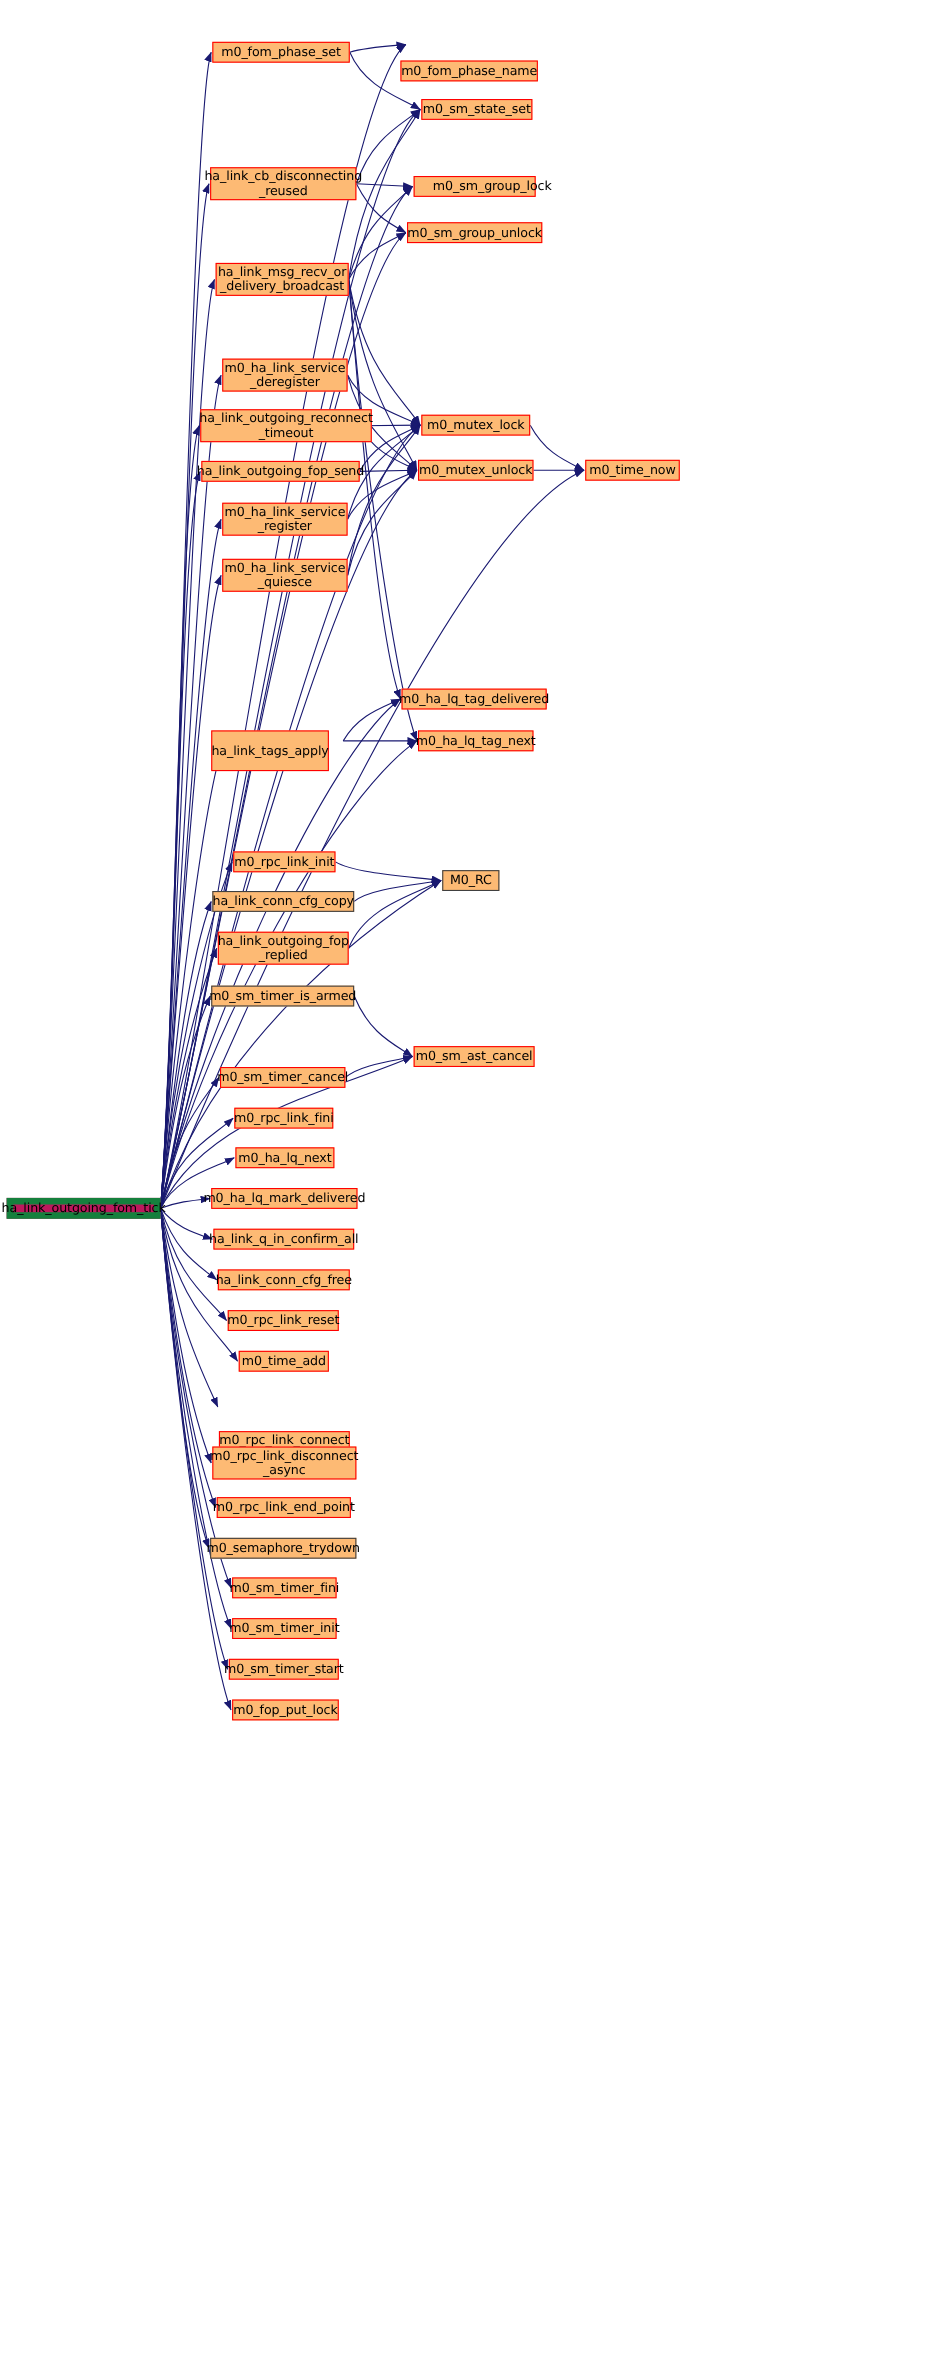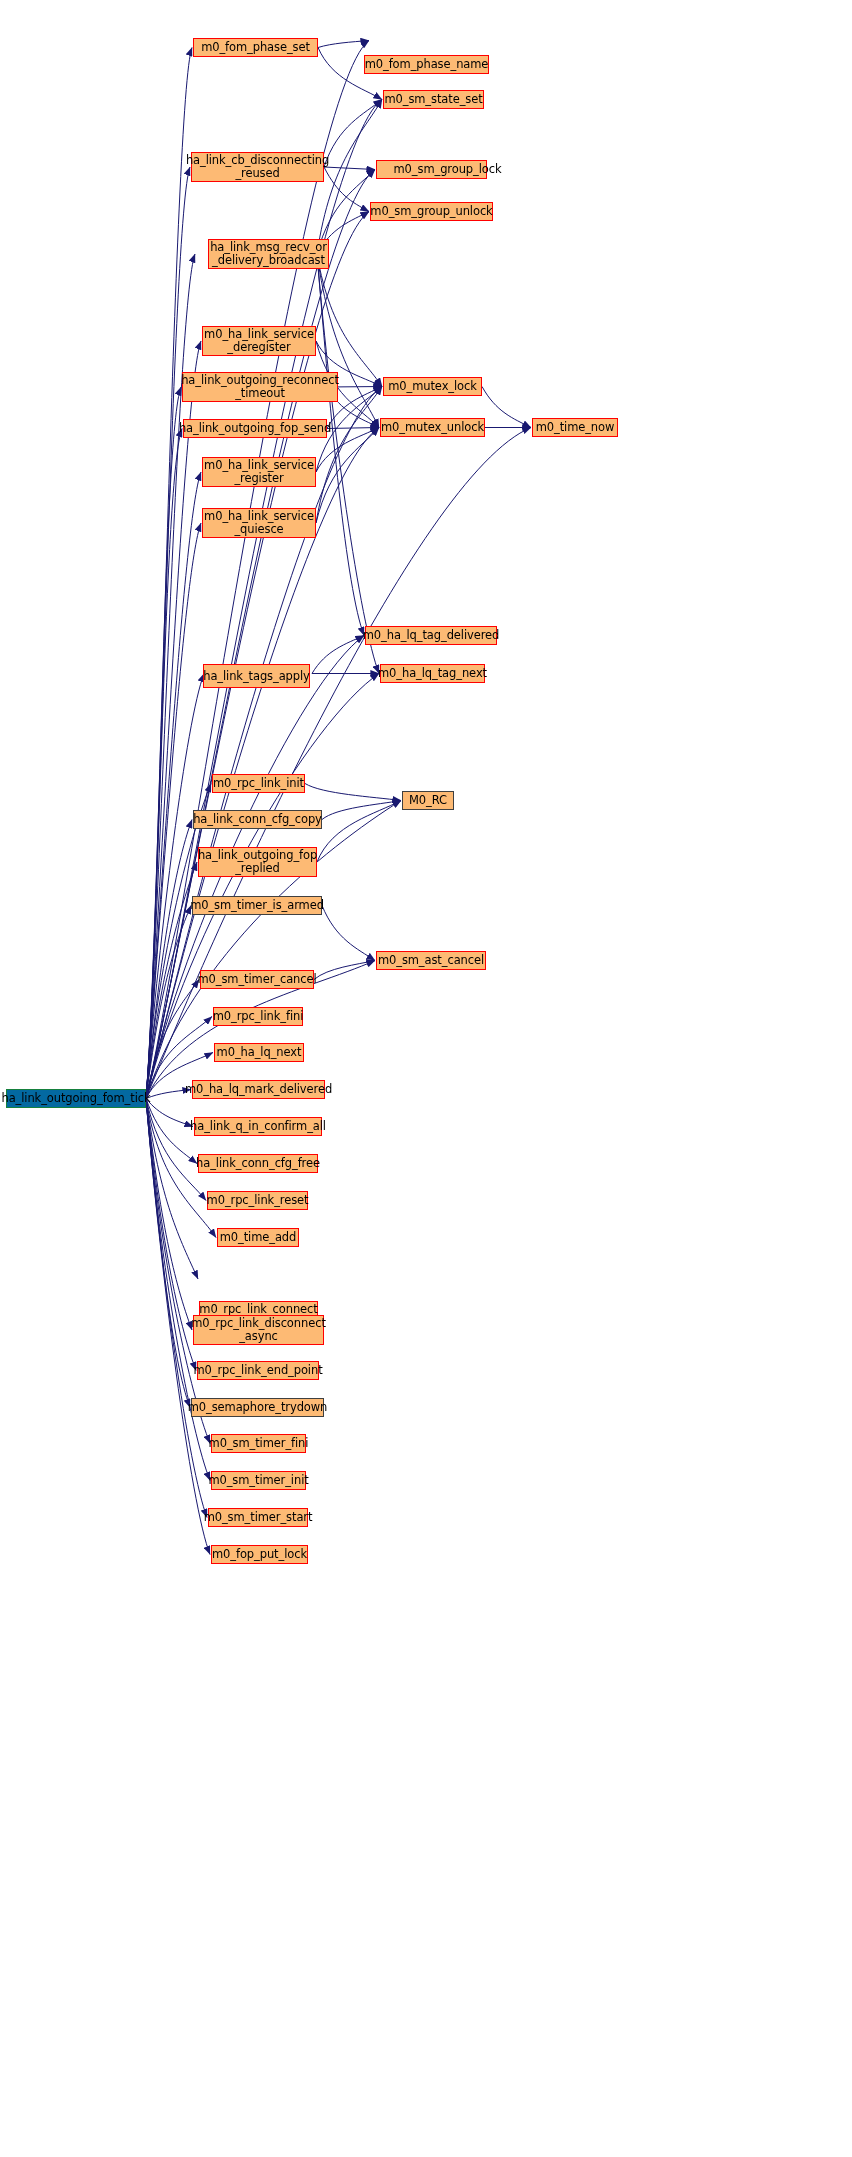--- a/index.html
+++ b/index.html
@@ -35,22 +35,22 @@
     font-size: 11.5px;
     line-height: 13px;
     letter-spacing: -0.1px;
     white-space: pre-line;
     z-index: 5;
   }
   .node.plain {
     border: 1px solid #404040;
   }
   .node.current {
-    border: 1px solid #15803d;
-    background: #0369a1;
+    border: 6px solid #15803d;
+    background: #be185d;
   }
 </style>
 </head>
 <body>
 
 <div id="graph">
   <svg id="edges" viewBox="0 0 852 2157" width="852" height="2157">
     <defs>
       <marker id="arrow" markerWidth="9" markerHeight="7" refX="8.6" refY="3.5" orient="auto" markerUnits="userSpaceOnUse">
         <path d="M0,0 L9,3.5 L0,7 z" fill="#191970"></path>
@@ -132,36 +132,36 @@
   </svg>
   <div id="node-layer">
       <div class="node current" style="left: 6px; top: 1089px; width: 140px; height: 19px;">ha_link_outgoing_fom_tick</div>
       <div class="node" style="left: 193px; top: 38px; width: 125px; height: 19px;">m0_fom_phase_set</div>
       <div class="node" style="left: 364px; top: 31px; width: 125px; height: 19px; margin-top: 24px;">m0_fom_phase_name</div>
       <div class="node" style="left: 383px; top: 90px; width: 101px; height: 19px;">m0_sm_state_set</div>
       <div class="node" style="left: 191px; top: 152px; width: 133px; height: 30px; text-align: center;">ha_link_cb_disconnecting
 _reused</div>
       <div class="node" style="left: 376px; top: 160px; width: 111px; height: 19px; padding-left: 32px;">m0_sm_group_lock</div>
       <div class="node" style="left: 370px; top: 202px; width: 123px; height: 19px;">m0_sm_group_unlock</div>
-      <div class="node" style="left: 196px; top: 239px; width: 121px; height: 30px; margin-left: 12px;">ha_link_msg_recv_or
+      <div class="node" style="left: 196px; top: 239px; width: 121px; height: 30px;">ha_link_msg_recv_or
 _delivery_broadcast</div>
       <div class="node" style="left: 202px; top: 326px; width: 114px; height: 30px;">m0_ha_link_service
 _deregister</div>
       <div class="node" style="left: 182px; top: 372px; width: 156px; height: 30px;">ha_link_outgoing_reconnect
 _timeout</div>
       <div class="node" style="left: 383px; top: 377px; width: 99px; height: 19px;">m0_mutex_lock</div>
       <div class="node" style="left: 183px; top: 419px; width: 144px; height: 19px;">ha_link_outgoing_fop_send</div>
       <div class="node" style="left: 380px; top: 418px; width: 105px; height: 19px;">m0_mutex_unlock</div>
       <div class="node" style="left: 532px; top: 418px; width: 86px; height: 19px;">m0_time_now</div>
       <div class="node" style="left: 202px; top: 457px; width: 114px; height: 30px;">m0_ha_link_service
 _register</div>
       <div class="node" style="left: 202px; top: 508px; width: 114px; height: 30px;">m0_ha_link_service
 _quiesce</div>
       <div class="node" style="left: 365px; top: 626px; width: 132px; height: 19px;">m0_ha_lq_tag_delivered</div>
-      <div class="node" style="left: 203px; top: 664px; width: 107px; height: 24px; text-align: center;">ha_link_tags_apply</div>
+      <div class="node" style="left: 192px; top: 664px; width: 107px; height: 37px; text-align: center;">ha_link_tags_apply</div>
       <div class="node" style="left: 380px; top: 664px; width: 105px; height: 19px;">m0_ha_lq_tag_next</div>
       <div class="node" style="left: 212px; top: 774px; width: 93px; height: 19px;">m0_rpc_link_init</div>
       <div class="node plain" style="left: 402px; top: 791px; width: 52px; height: 19px;">M0_RC</div>
       <div class="node plain" style="left: 193px; top: 810px; width: 129px; height: 19px;">ha_link_conn_cfg_copy</div>
       <div class="node" style="left: 198px; top: 847px; width: 119px; height: 30px;">ha_link_outgoing_fop
 _replied</div>
       <div class="node plain" style="left: 192px; top: 896px; width: 130px; height: 19px;">m0_sm_timer_is_armed</div>
       <div class="node" style="left: 376px; top: 951px; width: 110px; height: 19px;">m0_sm_ast_cancel</div>
       <div class="node" style="left: 200px; top: 970px; width: 114px; height: 19px;">m0_sm_timer_cancel</div>
       <div class="node" style="left: 213px; top: 1007px; width: 90px; height: 19px;">m0_rpc_link_fini</div>

